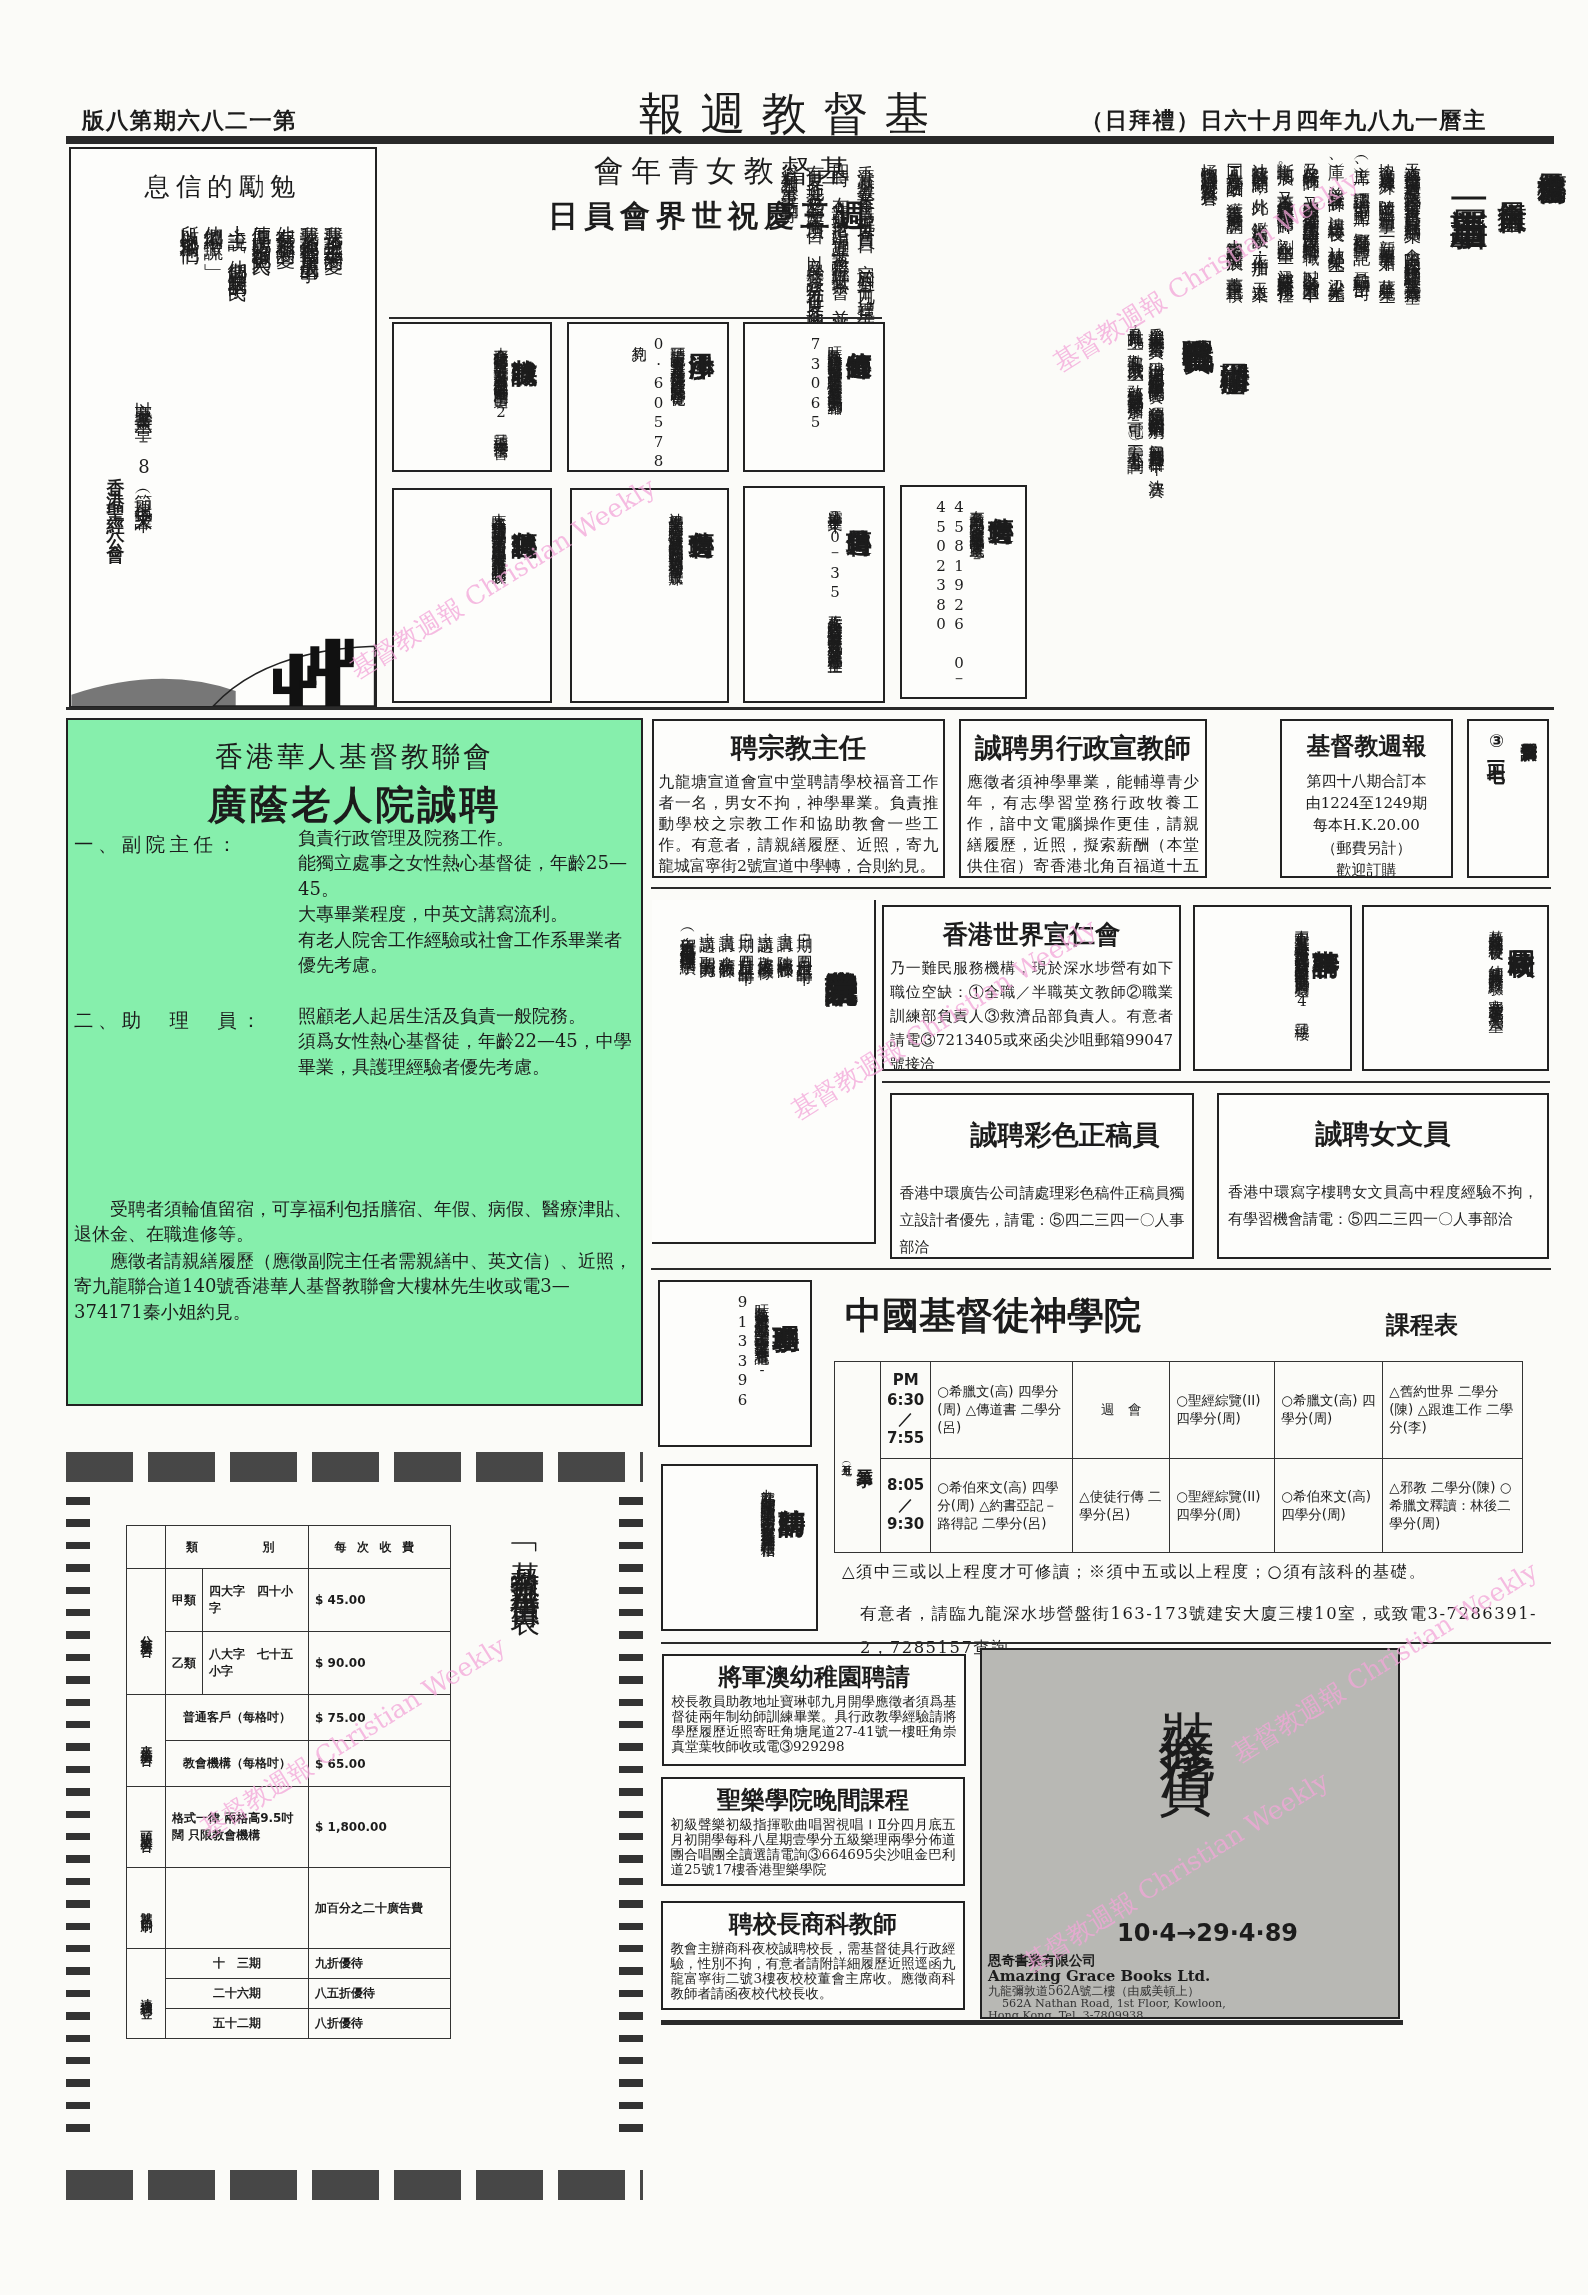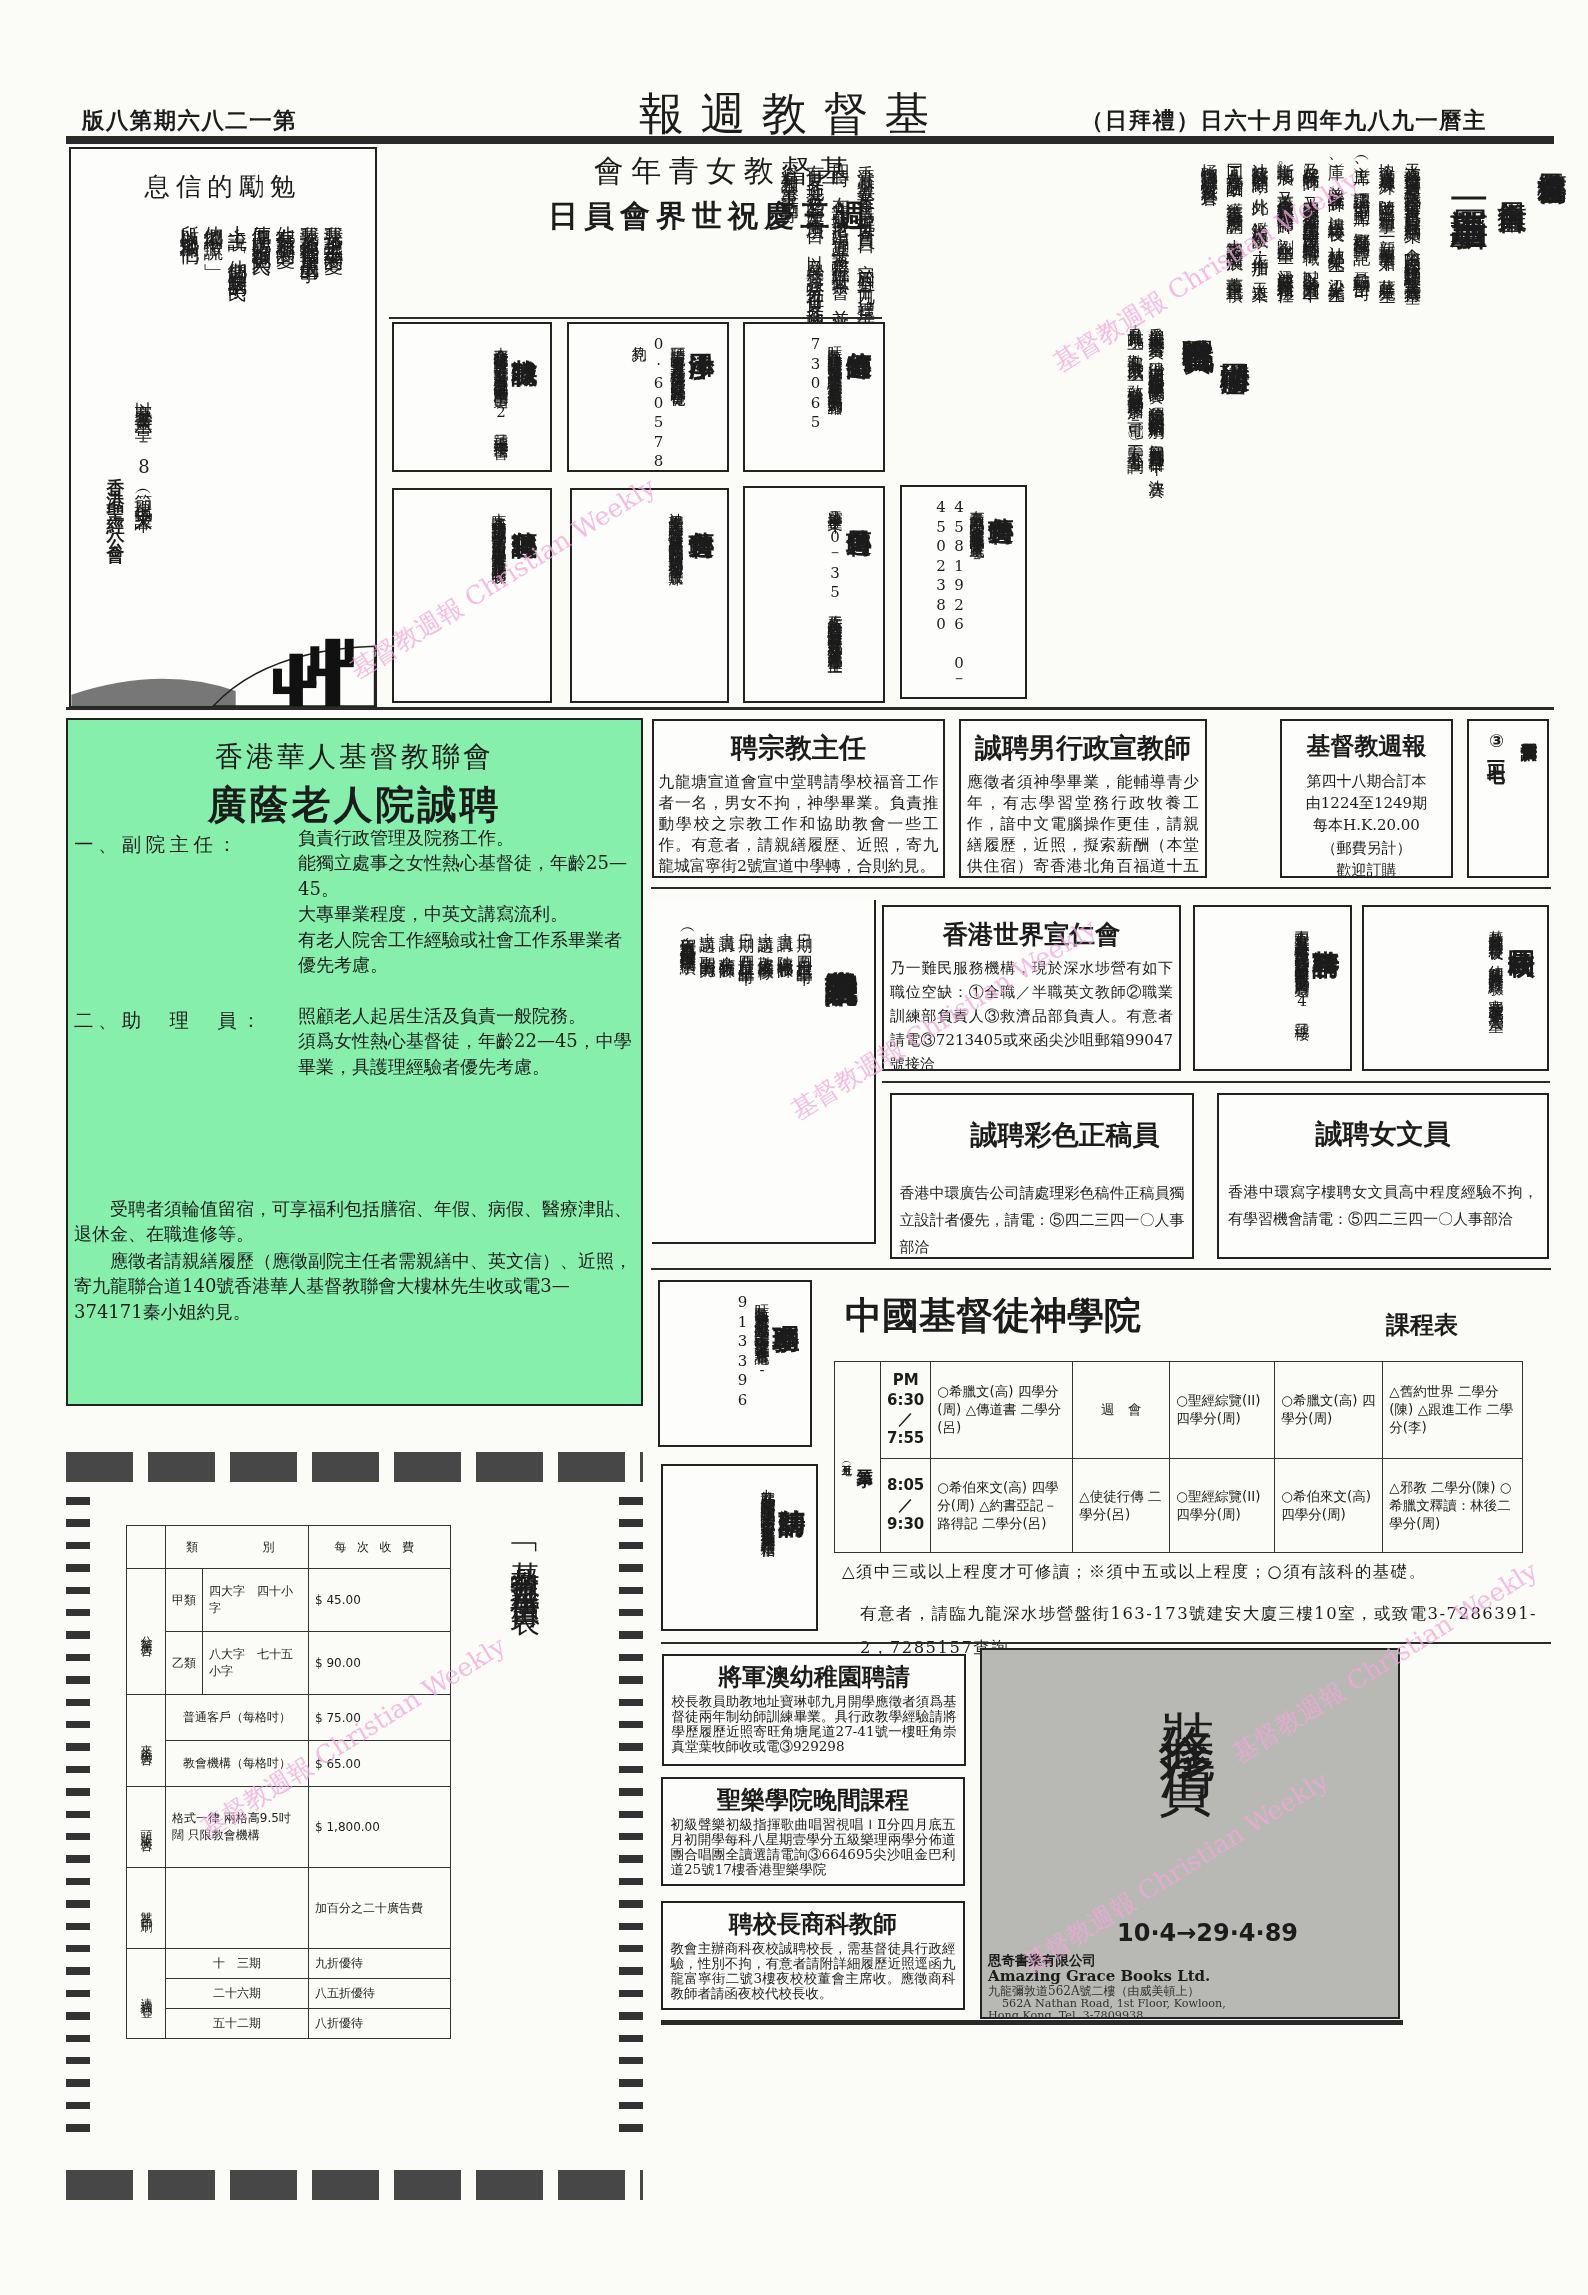--- a/index.html
+++ b/index.html
@@ -20,21 +20,21 @@
   
   .vcol { writing-mode: vertical-rl; text-orientation: upright; font-size: 22.4px; line-height: 39px; letter-spacing: 3px; }
   .vtitle { writing-mode: vertical-rl; text-orientation: upright; font-family: "DejaVu Sans", sans-serif; font-weight: bold; }
 
   
   .hpara { font-size: 18px; line-height: 30px; text-align: justify; }
   .htitle { font-family: "DejaVu Sans", sans-serif; font-weight: bold; text-align: center; }
 
   table.sched { border-collapse: collapse; font-size: 13.5px; font-family: "DejaVu Sans", sans-serif; }
   table.sched td { border: 1.5px solid #333; padding: 4.5px 6px; vertical-align: middle; }
-  table.price { border-collapse: collapse; font-family: "DejaVu Sans", sans-serif; font-size: 12px; font-weight: normal; }
+  table.price { border-collapse: collapse; font-family: "DejaVu Sans", sans-serif; font-size: 12px; font-weight: bold; }
   table.price td { border: 1.5px solid #333; padding: 4.5px 6px; }
   .watermark { position: absolute; color: #f3a6d9; font-size: 25.4px; font-family: "DejaVu Serif", serif; transform: rotate(-32deg); transform-origin: left top; white-space: nowrap; opacity: 0.75; pointer-events: none; }
 </style>
 </head>
 <body>
 
 <div class="hdr-left">第一二八六期第八版</div>
 <div class="masthead">基督教週報</div>
 <div class="hdr-right">主曆一九八九年四月十六日（禮拜日）</div>
 <div class="rule" style="left:66px; top:136px; width:1488px; height:7.5px;"></div>

